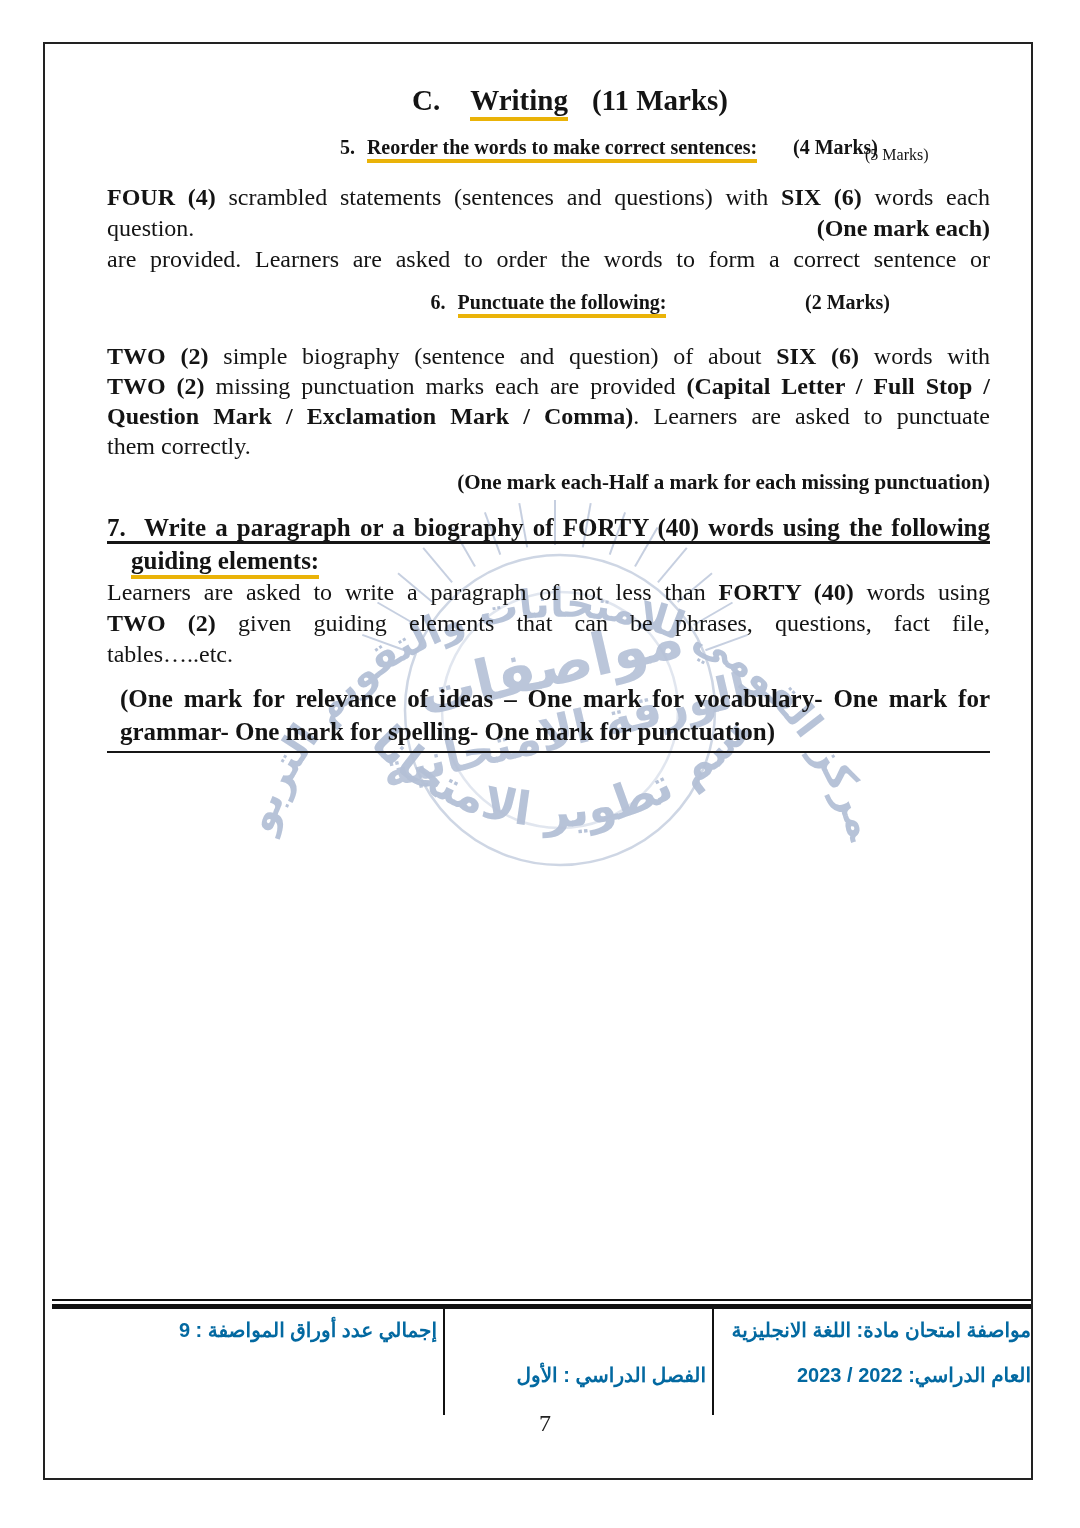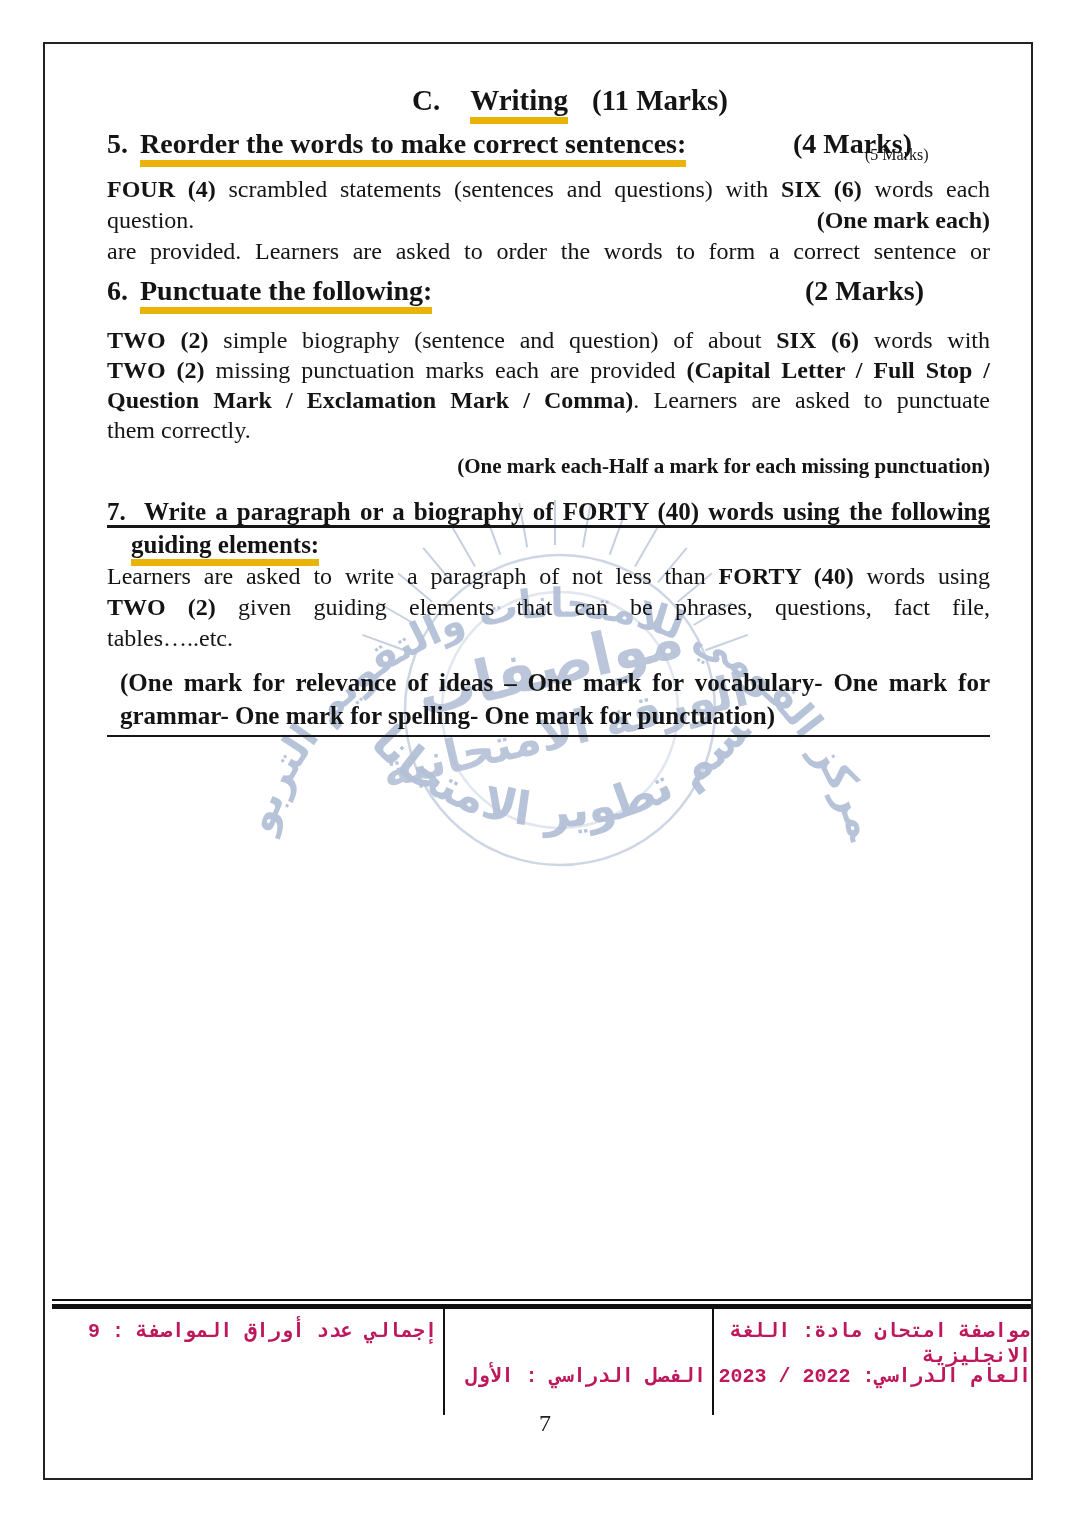--- a/index.html
+++ b/index.html
@@ -15,22 +15,22 @@
   .wm-arc-large{font-family:"DejaVu Sans",sans-serif;font-weight:bold;font-size:40px;fill:currentColor;opacity:.95;}
   .wm-arc-bottom{font-family:"DejaVu Sans",sans-serif;font-weight:bold;font-size:46px;fill:currentColor;opacity:.95;}
   .wm-center1{font-family:"DejaVu Sans",sans-serif;font-weight:bold;font-size:58px;fill:currentColor;opacity:.9;}
   .wm-center2{font-family:"DejaVu Sans",sans-serif;font-weight:bold;font-size:46px;fill:currentColor;opacity:.9;}
   
   .content{position:absolute;left:62px;top:40px;width:883px;z-index:2;}
   .b{font-weight:bold;}
   .doc-heading{font-size:29px;font-weight:bold;text-align:center;padding-left:43px;height:36px;}
   .doc-heading .hsp1{margin-right:30px;}
   .doc-heading .hsp2{margin-right:24px;}
-  .u{border-bottom:7px solid #eab308;padding-bottom:1px;}
-  .qhead{position:relative;font-size:28px;font-weight:bold;height:34px;margin-top:8px;}
+  .u{border-bottom:4px solid #eab308;padding-bottom:1px;}
+  .qhead{position:relative;font-size:20px;font-weight:bold;height:34px;margin-top:16px;text-align:center;}
   .qhead .qnum{margin-right:12px;}
   .qmarks{position:absolute;top:0;}
   .q5m{left:686px;} .q6m{left:698px;} .q7m{left:758px;top:33px;margin-top:29px;}
   .qhead2{margin-top:14px;height:66px;}
   .qhead2 .tl1{display:block;font-size:25px;font-weight:bold;line-height:33px;
                text-align:justify;text-align-last:justify;}
   .qhead2 .tl1 .u2{border-bottom:3px solid #161616;}
   .qhead2 .tl2{display:block;font-size:25px;font-weight:bold;line-height:33px;padding-left:24px;}
   .para{font-size:24px;}
   .pq5{margin-top:12px;} .pq6{margin-top:16px;} .pq7{}
@@ -39,21 +39,21 @@
   .jl{text-align:justify;text-align-last:justify;}
   .split{display:flex;justify-content:space-between;}
   .note-right{font-weight:bold;text-align:right;font-size:21px;line-height:30px;margin-top:6px;}
   .criteria{margin-top:12px;font-size:25px;font-weight:bold;line-height:33px;
             padding-left:13px;padding-bottom:3px;border-bottom:2px solid #161616;}
   .criteria .c1{text-align:justify;text-align-last:justify;}
   
   .rule-thin{position:absolute;left:7px;right:0;top:1255px;height:2px;background:#111;}
   .rule-thick{position:absolute;left:7px;right:0;top:1260px;height:5px;background:#111;}
   .fcol{position:absolute;direction:rtl;text-align:right;
-        font-family:Liberation Mono, monospace;font-weight:bold;font-size:20px;color:#be185d;}
+        font-family:Liberation Sans, sans-serif;font-weight:bold;font-size:20px;color:#0369a1;}
   .fline1{position:absolute;top:0;right:0;left:0;}
   .fline2{position:absolute;top:45px;right:0;left:0;}
   .fcol-right{left:673px;width:313px;top:1274px;height:95px;}
   .fcol-mid{left:403px;width:258px;top:1274px;height:95px;}
   .fcol-left{left:10px;width:382px;top:1274px;height:95px;}
   .vline{position:absolute;top:1265px;width:2px;height:106px;background:#111;}
   .vline-1{left:667px;} .vline-2{left:398px;}
   .pageno{position:absolute;left:0;right:0;top:1366px;text-align:center;
           font-size:24px;padding-left:14px;color:#222;}
 </style>

